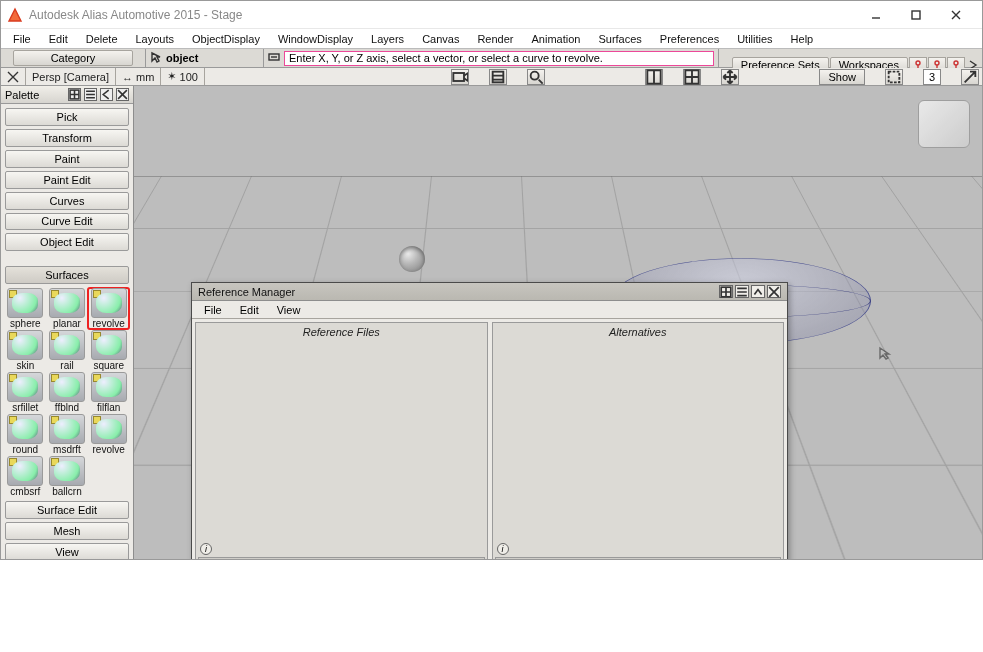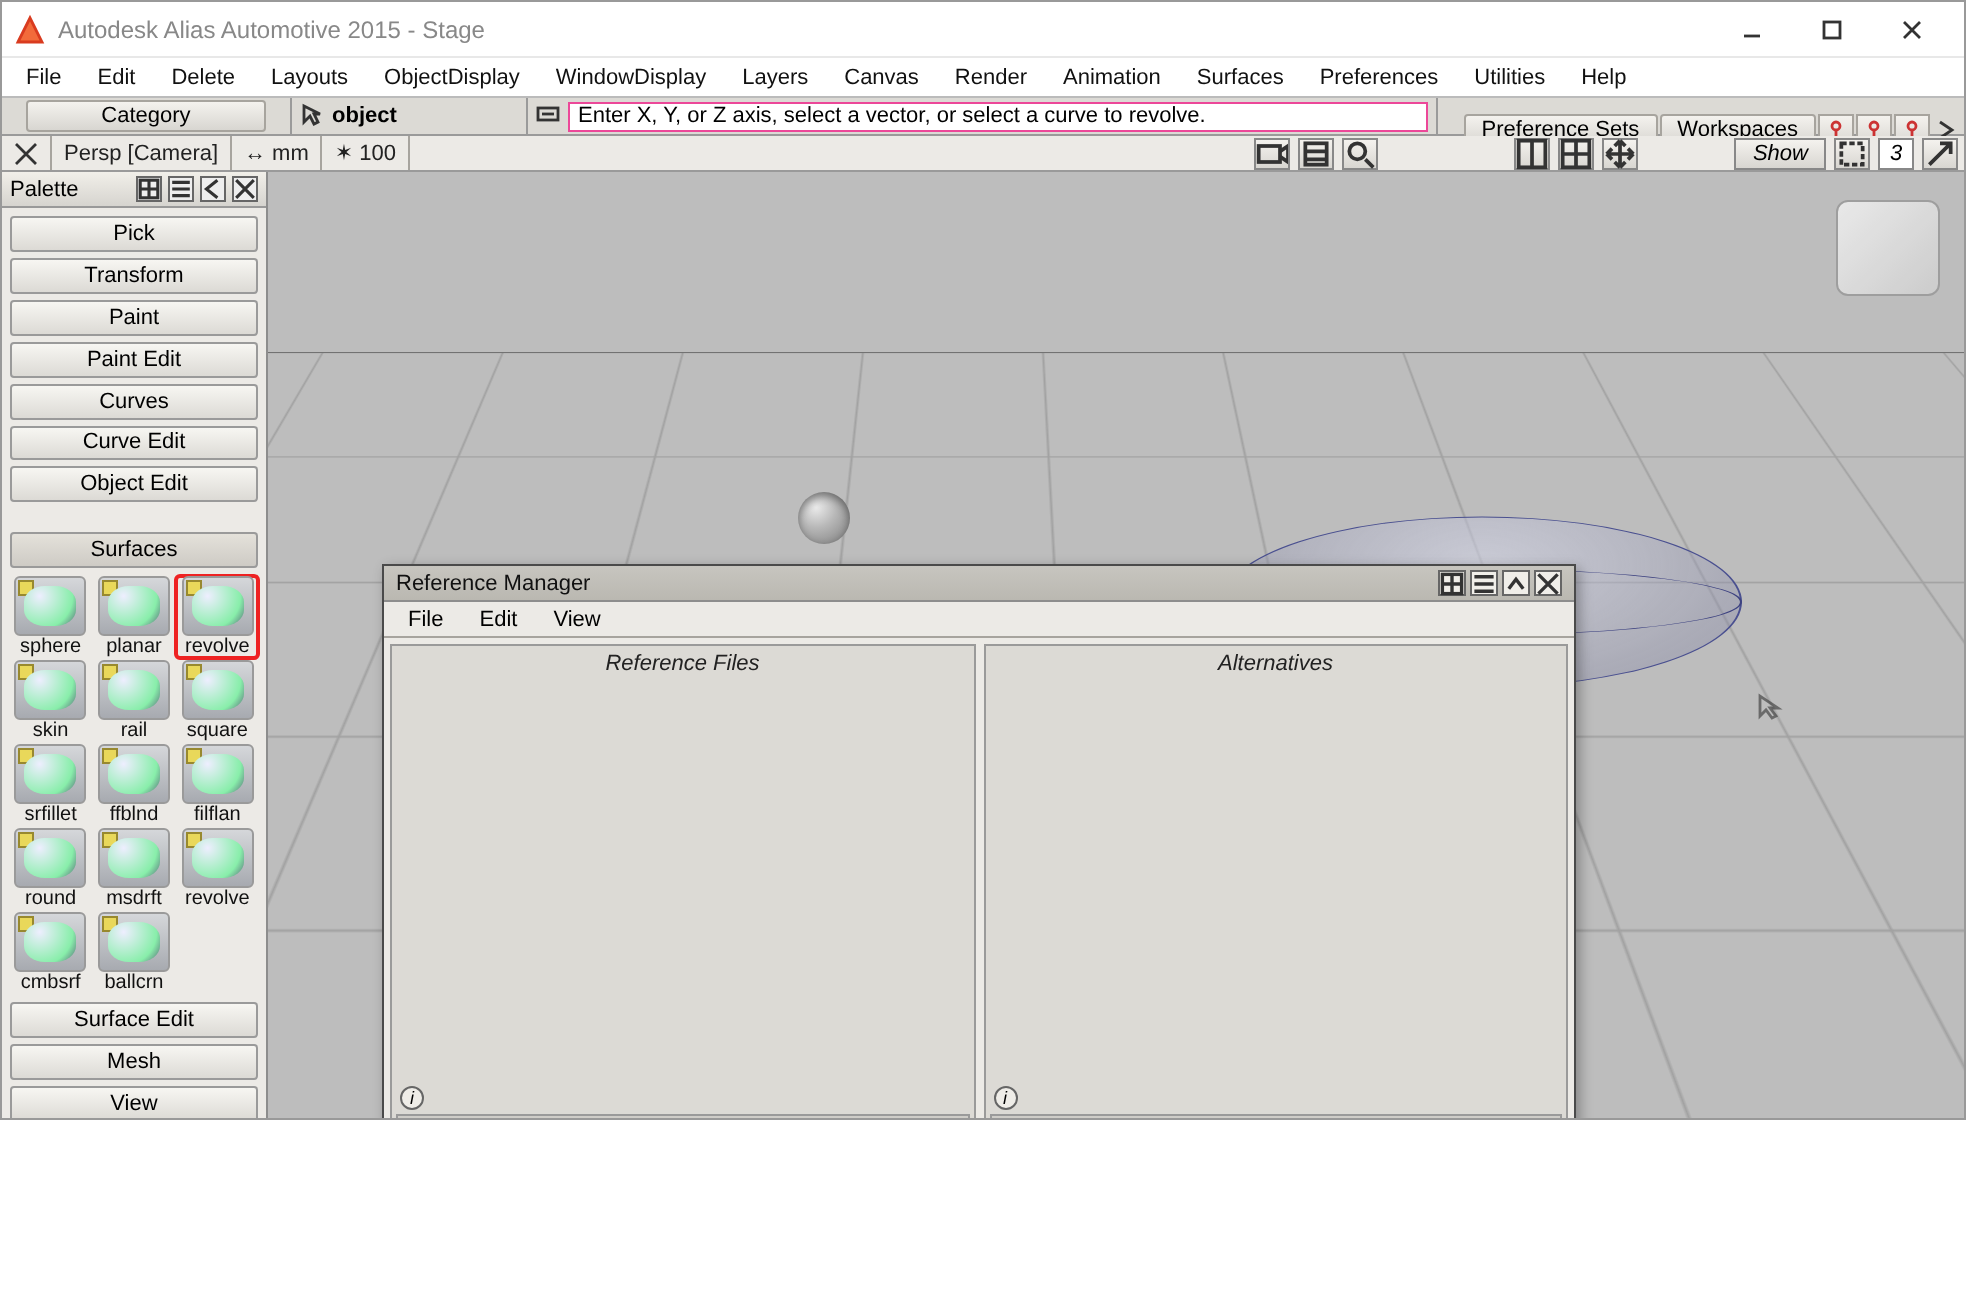--- a/index.html
+++ b/index.html
@@ -26,21 +26,21 @@
   .toolbar1 input[type=text]{ height:15px; border:1px solid #ec4899; background:#fff; padding:0 4px; width:430px; font-size:11px; }
   .toolbar1 .rightzone{margin-left:auto;display:flex;align-items:center;gap:1px;padding:16px 2px;}
   .toolbar1 .pin{width:18px;height:17px;display:flex;align-items:center;justify-content:center;border:1px solid #a7a49e;background:linear-gradient(#f4f2ee,#d8d6d1);}
   .toolbar1 .arrow{width:14px;height:17px;display:flex;align-items:center;justify-content:center;}
   .toolbar1 svg{width:12px;height:12px;}
 
   
   .toolbar2 { height:18px; background:#eceae6; display:flex; align-items:center; border-bottom:1px solid #9a9a9a; }
   .toolbar2 .cell{border-right:1px solid #a7a49e;height:100%;display:flex;align-items:center;padding:0 6px;color:#222;}
   .toolbar2 .iconcell svg{width:12px;height:12px;}
-  .toolbar2 .rightcell{margin-left:auto;display:flex;align-items:flex-start;gap:4px;padding:0 3px;font-style:italic;}
+  .toolbar2 .rightcell{margin-left:auto;display:flex;align-items:flex-start;gap:20px;padding:0 3px;}
   .toolbar2 .sq{width:18px;height:16px;display:flex;align-items:center;justify-content:center;border:1px solid #888;background:linear-gradient(#f4f2ee,#d8d6d1);}
   .toolbar2 .showbtn{background:linear-gradient(#f4f2ee,#d8d6d1);border:1px solid #888;padding:0 8px;height:16px;display:flex;align-items:center;}
   .toolbar2 .numbox{width:18px;height:16px;border:1px solid #888;background:#fff;display:flex;align-items:center;justify-content:center;}
 
   
   .mainarea { flex:1; display:flex; position:relative; overflow:hidden; }
   .viewport { flex:1; position:relative; background:#bdbdbd; overflow:hidden; }
 
   
   .grid3d{position:absolute;left:-200px;right:-200px;top:90px;bottom:-300px;transform:perspective(900px) rotateX(58deg);transform-origin:50% 0;}

